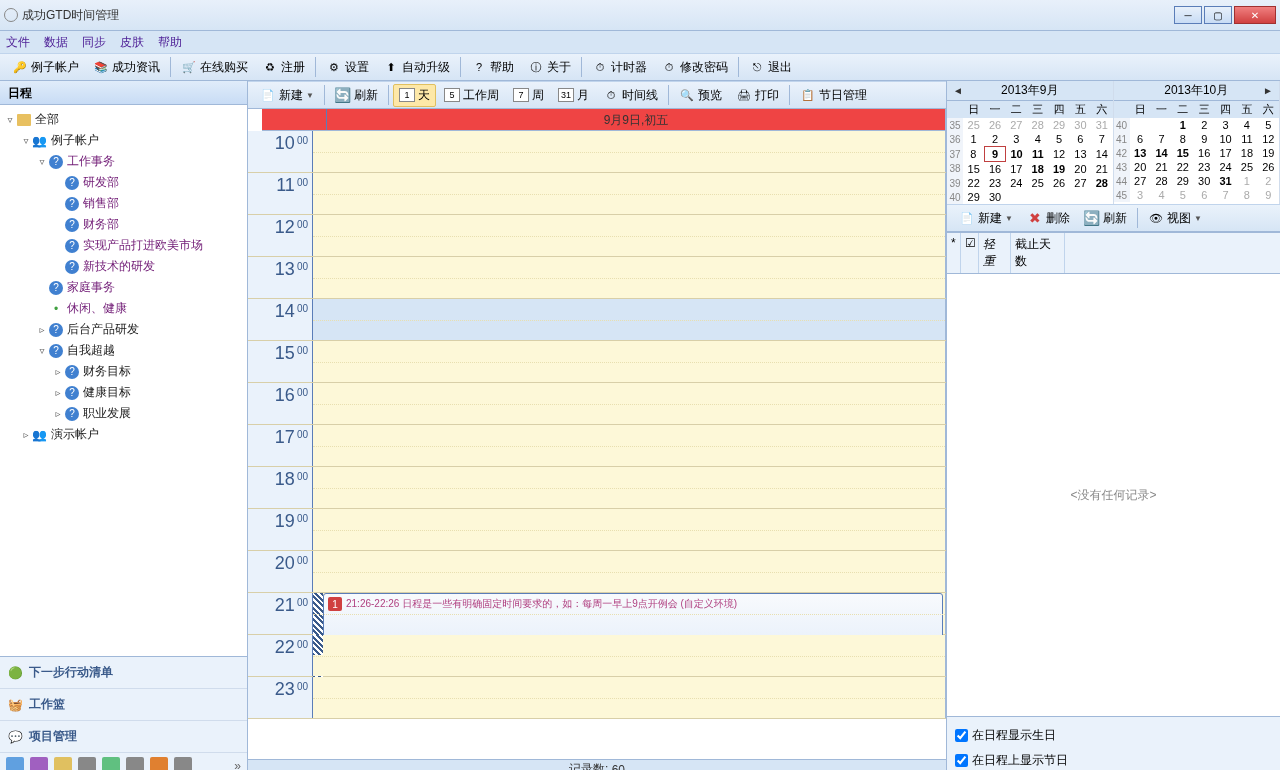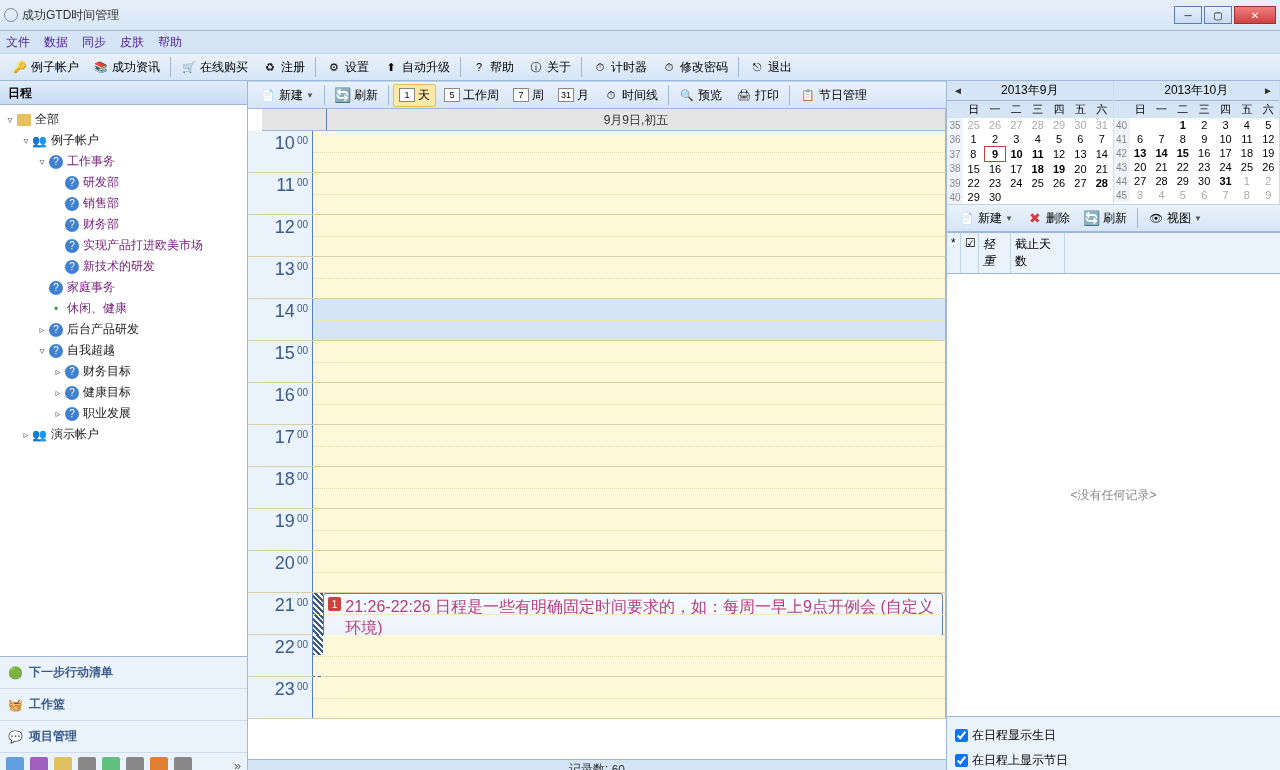--- a/index.html
+++ b/index.html
@@ -32,34 +32,34 @@
 .treenode .label { color:#1a1a1a; }
 .treenode .label.link { color:#701a75; }
 .ind0{padding-left:4px}.ind1{padding-left:20px}.ind2{padding-left:36px}.ind3{padding-left:52px}
 
 .navlinks { background:#eaf2fb; border-top:1px solid #a0b8d8; }
 .navlink { padding:7px 8px; display:flex; align-items:center; gap:6px; border-bottom:1px solid #d0dcec; font-weight:bold; color:#3a5a8a; }
 .navicons { padding:4px 6px; display:flex; gap:6px; align-items:center; }
 .navicons .ni { width:18px; height:18px; }
 
 .centerpane { flex:1; display:flex; flex-direction:column; background:#fff; }
-.dayheader { height:22px; background:#e5e5e5; border-bottom:1px solid #a0b8d8; display:flex;margin-left:14px; }
+.dayheader { height:22px; background:#ef4444; border-bottom:1px solid #a0b8d8; display:flex;margin-left:14px; }
 .dayheader .gutter { width:65px; border-right:1px solid #5a7db8; }
 .dayheader .daylabel { flex:1; text-align:center; line-height:22px; color:#333; border-right:1px solid #a0b8d8; }
 .schedulescroll { flex:1; overflow-y:scroll; position:relative; background:#fff; }
 .hourrow { display:flex; height:42px; border-bottom:1px solid #d8cfa8; }
 .hourrow .hourlabel { width:65px; border-right:1px solid #5a7db8; display:flex; align-items:flex-start; justify-content:flex-end; padding:2px 4px 0 0; background:#eaf2fb; }
 .hourrow .hourlabel .hh { font-size:18px; color:#3a5a8a; }
 .hourrow .hourlabel .mm { font-size:10px; color:#3a5a8a; margin-left:2px; margin-top:2px; }
 .hourrow .hourbody { flex:1; background:#fdf8d8; position:relative; border-right:1px solid #a0b8d8; }
 .hourrow .hourbody::after { content:''; position:absolute; left:0; right:0; top:50%; border-top:1px dotted #e8dfb0; }
 .hourrow.h14 .hourbody { background:#d6e5f5; }
 .event { position:absolute; left:0; right:2px; background:linear-gradient(#f8fafd,#e8f0fa); border:1px solid #5a7db8; border-radius:3px; padding:3px 4px; display:flex; align-items:flex-start; gap:4px; }
 .event .ebadge { width:14px; height:14px; background:#d04040; color:#fff; font-size:10px; display:flex; align-items:center; justify-content:center; border-radius:2px; }
-.event .etext { color:#b04080; font-size:16px; }
+.event .etext { color:#b04080; font-size:10px; }
 .hatch { position:absolute; left:0; width:10px; top:0; bottom:0; background:repeating-linear-gradient(45deg,#3a5a8a,#3a5a8a 2px,#fff 2px,#fff 4px); }
 
 .statusbar { height:20px; background:#d6e5f5; border-top:1px solid #a0b8d8; display:flex; align-items:center; justify-content:center; color:#333; }
 
 .rightpane { width:334px; background:#eaf2fb; border-left:1px solid #a0b8d8; display:flex; flex-direction:column; }
 .calrow { display:flex; background:#fff; }
 .calblock { flex:1; border-right:1px solid #d0dcec; }
 .calhead { height:20px; background:#d6e5f5; display:flex; align-items:center; justify-content:center; position:relative; border-bottom:1px solid #a0b8d8; }
 .calhead .arrow { position:absolute; font-size:10px; color:#333; }
 .calhead .arrow.left { left:6px; } .calhead .arrow.right { right:6px; }

